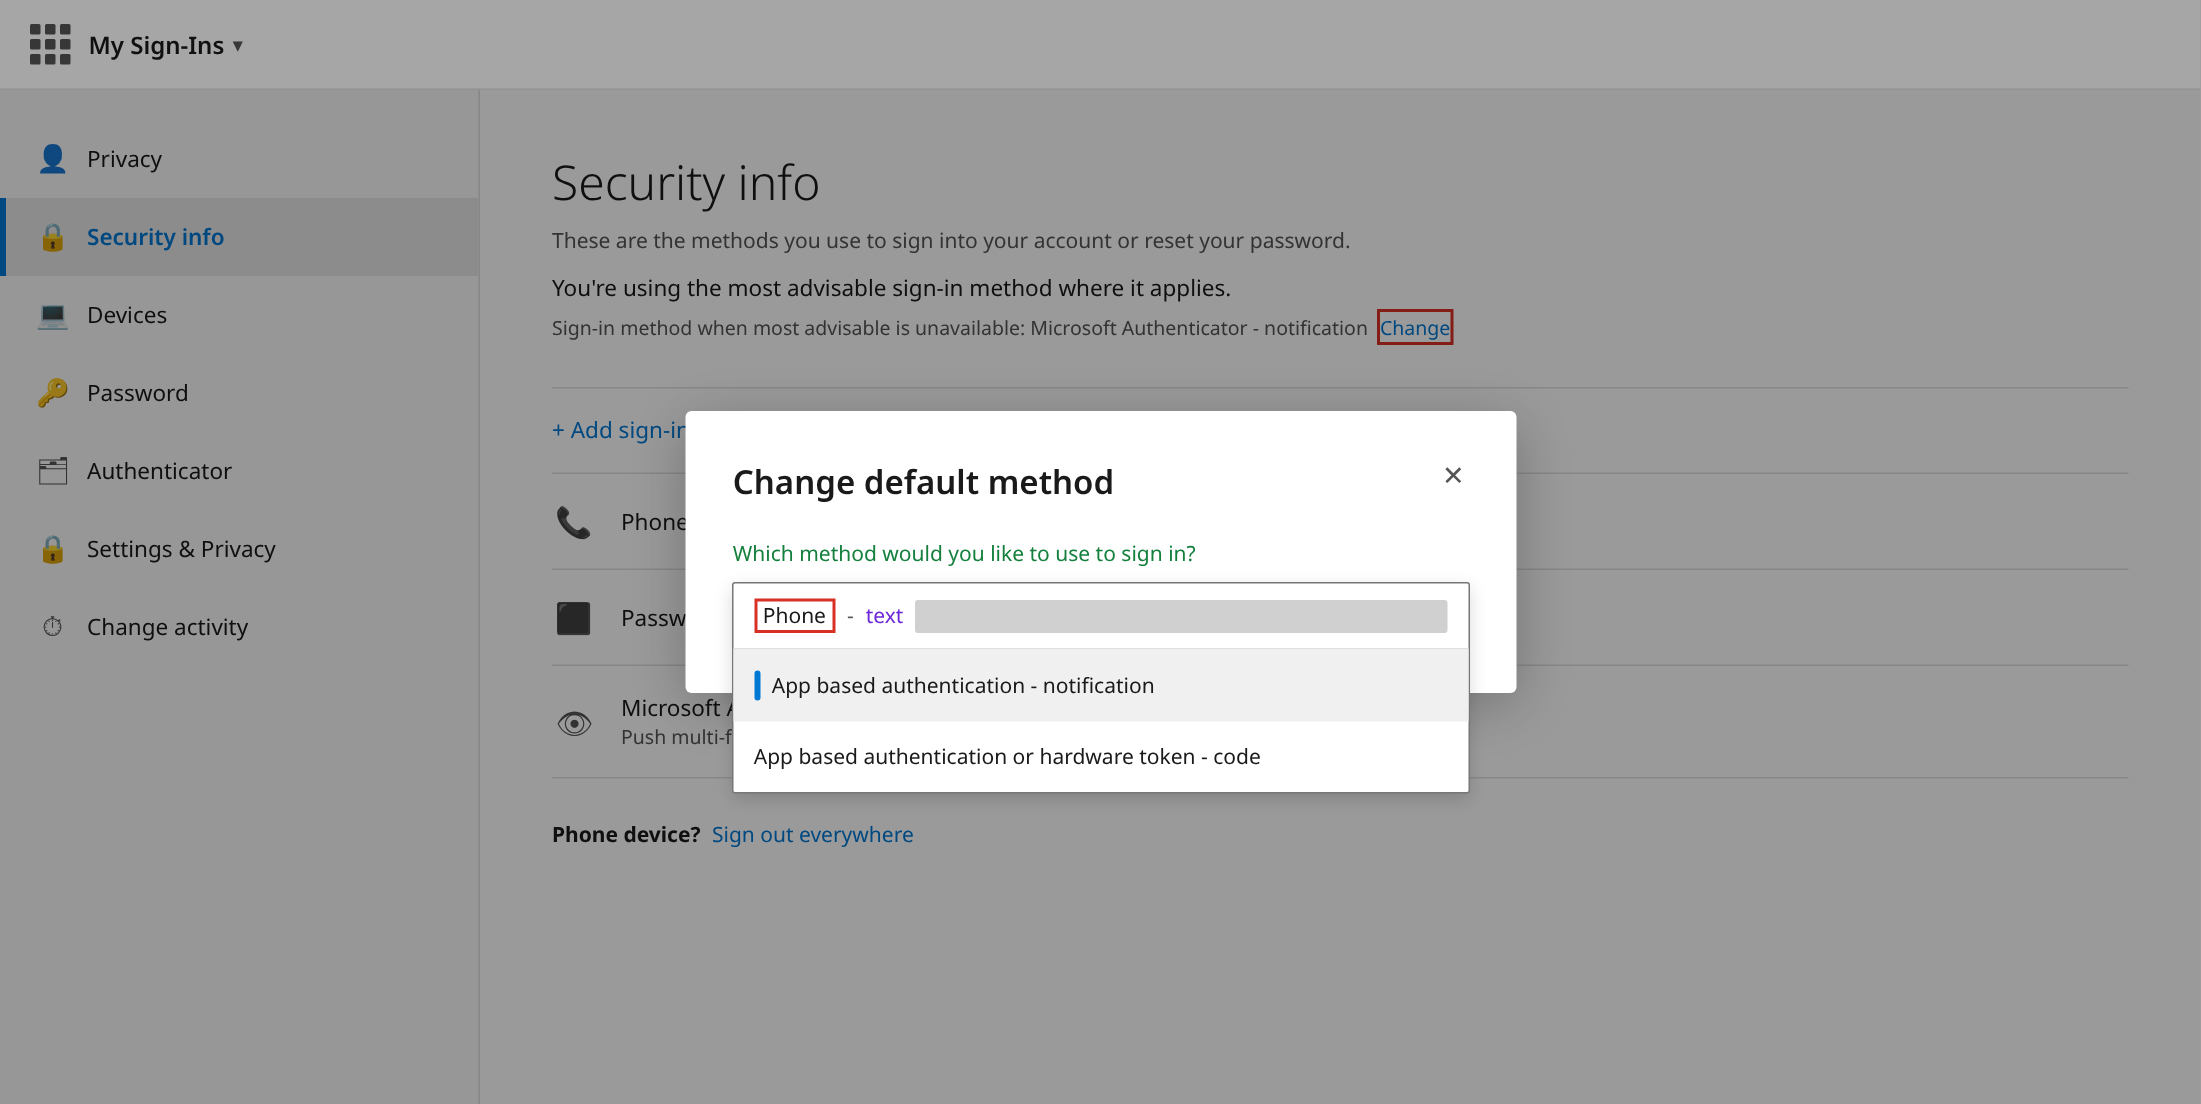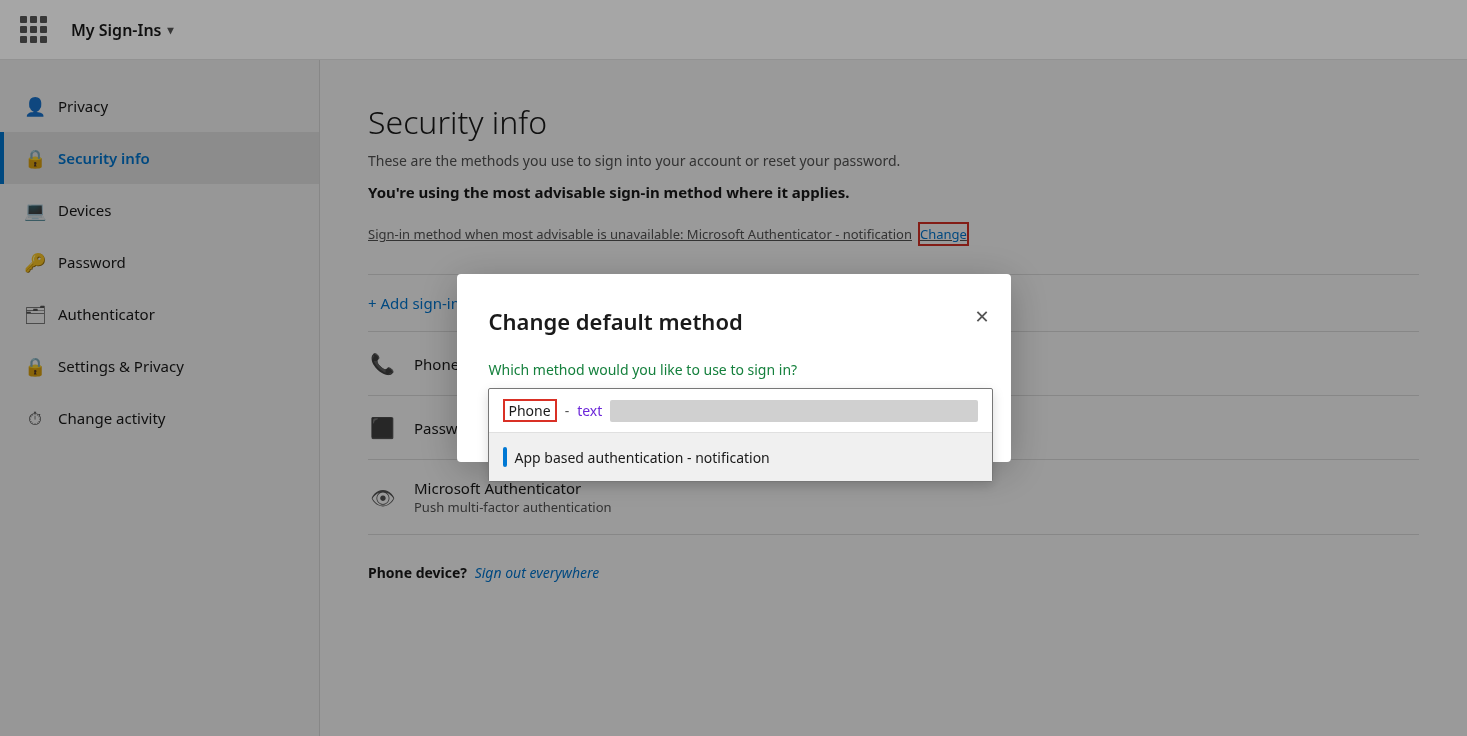--- a/index.html
+++ b/index.html
@@ -14,21 +14,21 @@
     }
 
     
     .topbar {
       height: 60px;
       background: #fff;
       display: flex;
       align-items: center;
       padding: 0 20px;
       border-bottom: 1px solid #e0e0e0;
-      gap: 24px;
+      gap: 12px;
       flex-shrink: 0;
     }
     .topbar-dots {
       display: grid;
       grid-template-columns: repeat(3, 7px);
       grid-template-rows: repeat(3, 7px);
       gap: 3px;
       cursor: pointer;
     }
     .topbar-dot {
@@ -116,32 +116,31 @@
       color: #1a1a1a;
       margin-bottom: 8px;
     }
     .page-subtitle {
       font-size: 14px;
       color: #555;
       margin-bottom: 12px;
     }
     .advisable-banner {
       font-size: 15px;
-      font-weight: 700;
-      color: #1a1a1a;
-      margin-bottom: 20px;
+      font-weight: 400;
+      color: #1a1a1a;
+      margin-bottom: 4px;
     }
     .advisable-sub {
       font-size: 13px;
       color: #555;
       display: flex;
       align-items: center;
       gap: 6px;
       margin-bottom: 28px;
-      text-decoration: underline;
     }
     .change-link {
       color: #0078d4;
       text-decoration: none;
       font-size: 13px;
       cursor: pointer;
       border: 2px solid #d93025;
       padding: 1px 0;
     }
     .divider {
@@ -203,21 +202,21 @@
       justify-content: center;
     }
 
     
     .modal {
       background: #fff;
       border-radius: 4px;
       width: 554px;
       box-shadow: 0 8px 40px rgba(0,0,0,0.25);
       position: relative;
-      padding: 32px 19px 0 32px;
+      padding: 32px 32px 0 32px;
       overflow: visible;
     }
     .modal-header {
       display: flex;
       align-items: flex-start;
       justify-content: space-between;
       margin-bottom: 24px;
     }
     .modal-title {
       font-size: 22px;
@@ -409,21 +408,21 @@
     <div class="method-row">
       <span class="method-icon">👁</span>
       <div style="flex:1">
         <div class="method-name">Microsoft Authenticator</div>
         <div class="method-sub">Push multi-factor authentication</div>
       </div>
     </div>
 
     <p class="lost-device">
       <strong>Phone device?</strong>
-      <a style="color:#0078d4;text-decoration:none;cursor:pointer;margin-left:4px;font-style:italic;">Sign out everywhere</a>
+      <a style="color:#0078d4;text-decoration:none;cursor:pointer;margin-left:4px;">Sign out everywhere</a>
     </p>
   </main>
 </div>
 
 <div class="overlay">
   <div class="modal">
     <div class="modal-header">
       <h2 class="modal-title">Change default method</h2>
       <button class="modal-close">✕</button>
     </div>
@@ -443,18 +442,21 @@
           <span style="font-size:14px;color:#555;">-</span>
           <span class="phone-text-label">text</span>
           <div class="phone-text-input"></div>
         </div>
 
         <div class="option-item selected">
           <div class="option-bar"></div>
           <span>App based authentication - notification</span>
         </div>
 
+        <div class="option-item">
+          <span>App based authentication or hardware token - code</span>
+        </div>
       </div>
     </div>
 
     <div class="modal-bottom"></div>
   </div>
 </div>
 
 </body></html>

